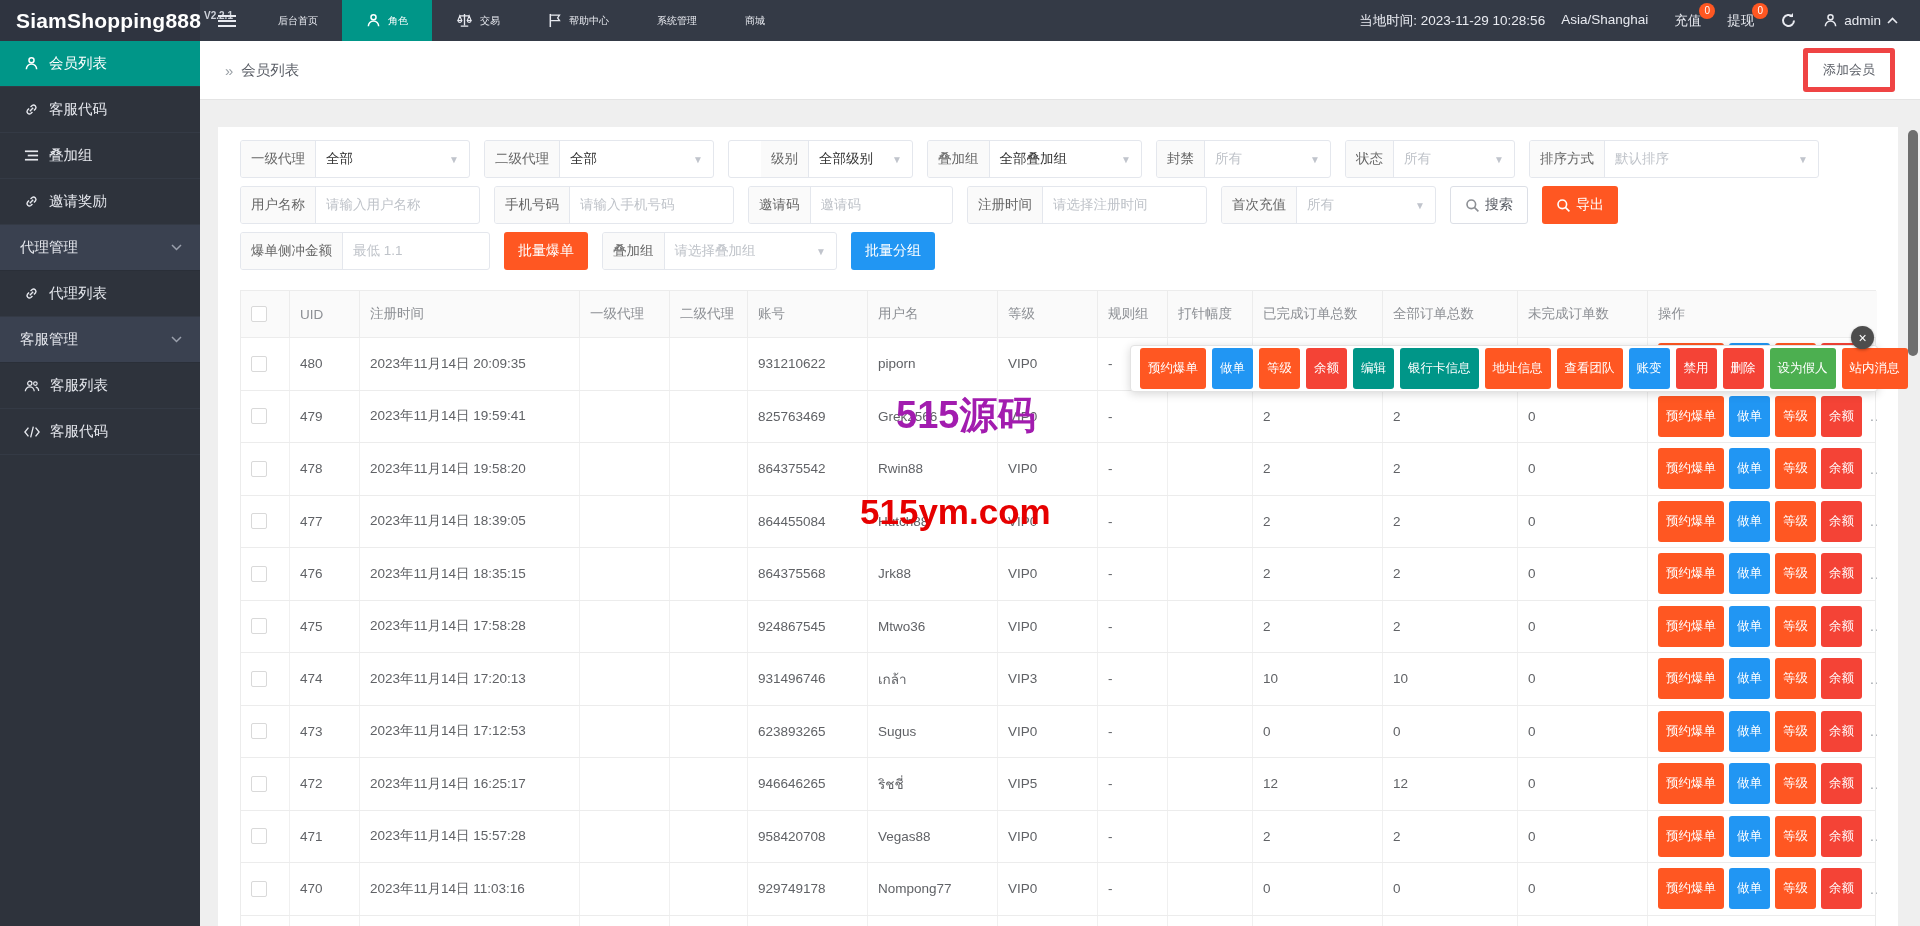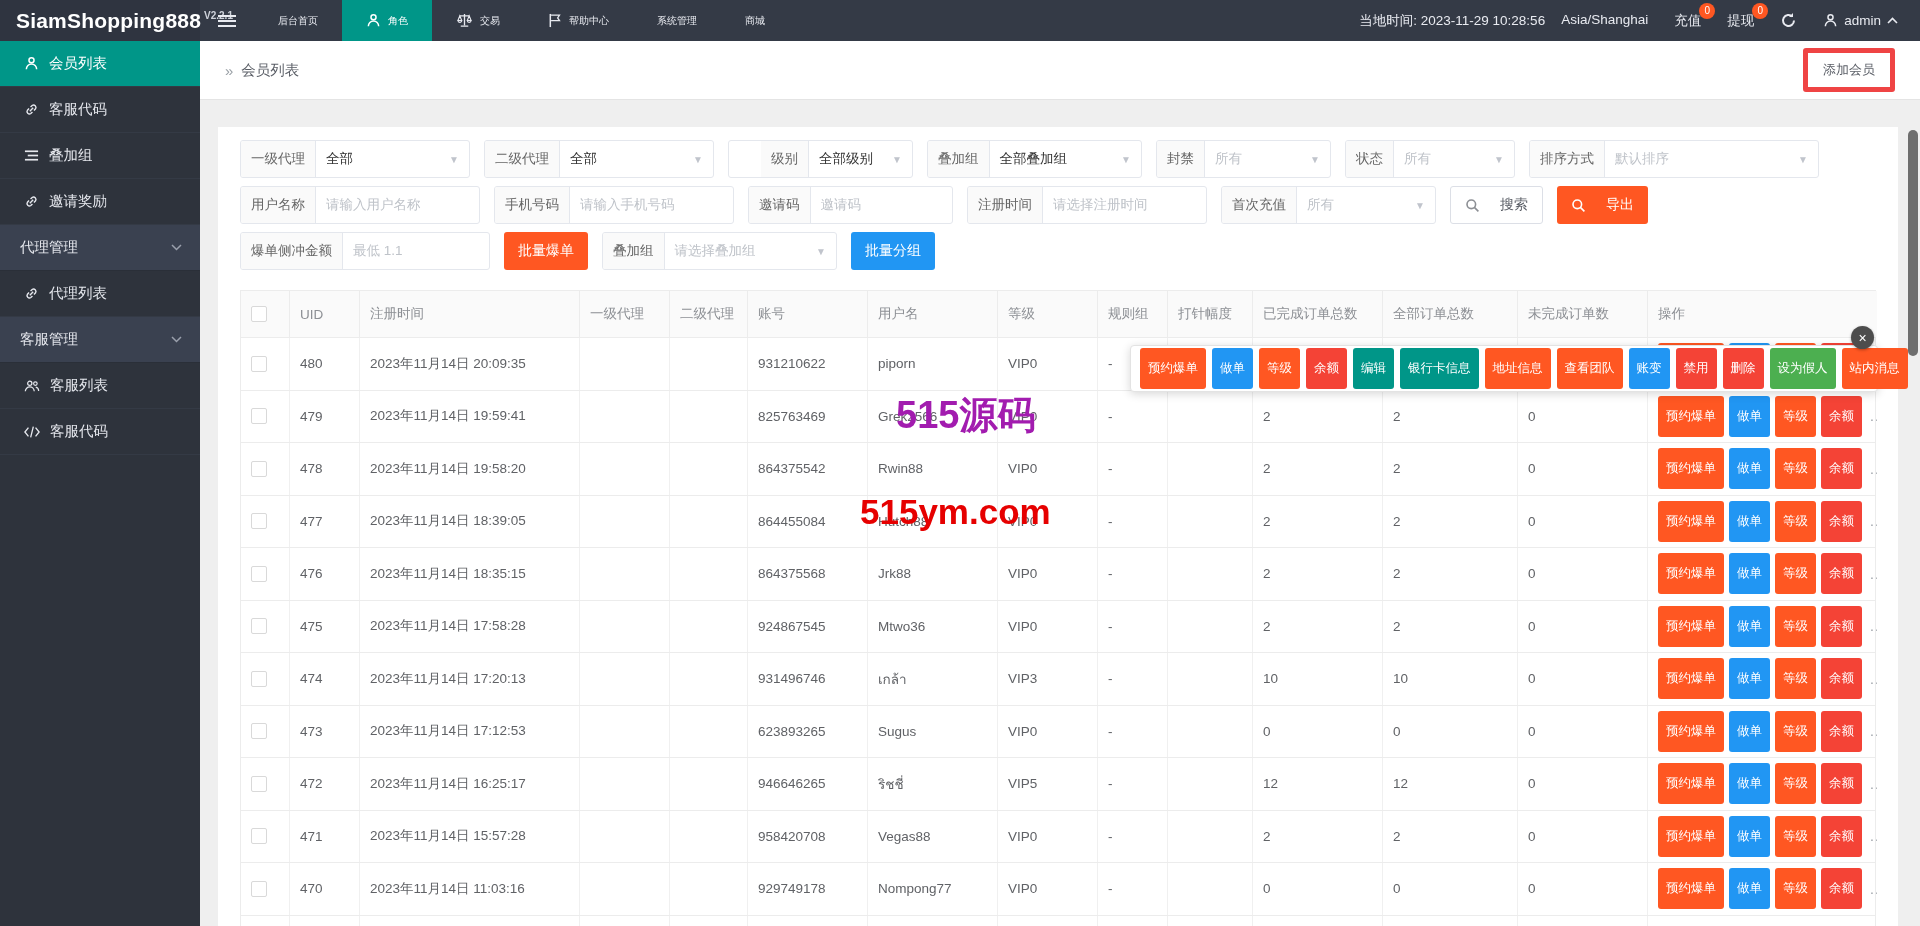--- a/index.html
+++ b/index.html
@@ -47,21 +47,21 @@
 
   .frow { display:flex; align-items:center; gap:14px; margin-bottom:8px; }
   .ctrl { display:flex; height:38px; border:1px solid #e4e7ed; border-radius:3px; overflow:hidden; background:#fff; }
   .ctrl-label { background:#fafafa; border-right:1px solid #e4e7ed; display:flex; align-items:center;
     padding:0 10px; color:#666; font-size:13.5px; white-space:nowrap; }
   .ctrl-field { flex:1; display:flex; align-items:center; padding:0 10px; font-size:13.5px; color:#333;
     position:relative; white-space:nowrap; }
   .ctrl-field.muted { color:#bfc3c9; }
   .sel-caret { margin-left:auto; color:#c0c4cc; font-size:10px; padding-left:6px; }
   .btn { height:38px; border:none; border-radius:3px; font-size:14px; color:#fff; cursor:pointer;
-    display:inline-flex; align-items:center; justify-content:center; gap:20px; padding:0 14px; }
+    display:inline-flex; align-items:center; justify-content:center; gap:5px; padding:0 14px; }
   .btn-white { background:#fff; border:1px solid #dcdfe6; color:#5a5e66; }
   .c-orange { background:#ff5722; } .c-blue { background:#2196f3; } .c-red { background:#f44336; }
   .c-teal { background:#009688; } .c-green { background:#4caf50; }
 
   
   .tbl { margin-top:20px; border:1px solid #ececec; border-bottom:none; }
   .trow { display:grid; grid-template-columns:49px 70px 220px 90px 78px 120px 130px 100px 70px 85px 130px 135px 130px 229px;
     border-bottom:1px solid #ececec; }
   .th { background:#fafafa; height:46px; display:flex; align-items:center; padding:0 10px;
     color:#8c8f94; font-size:13.5px; border-right:1px solid #ececec; }

